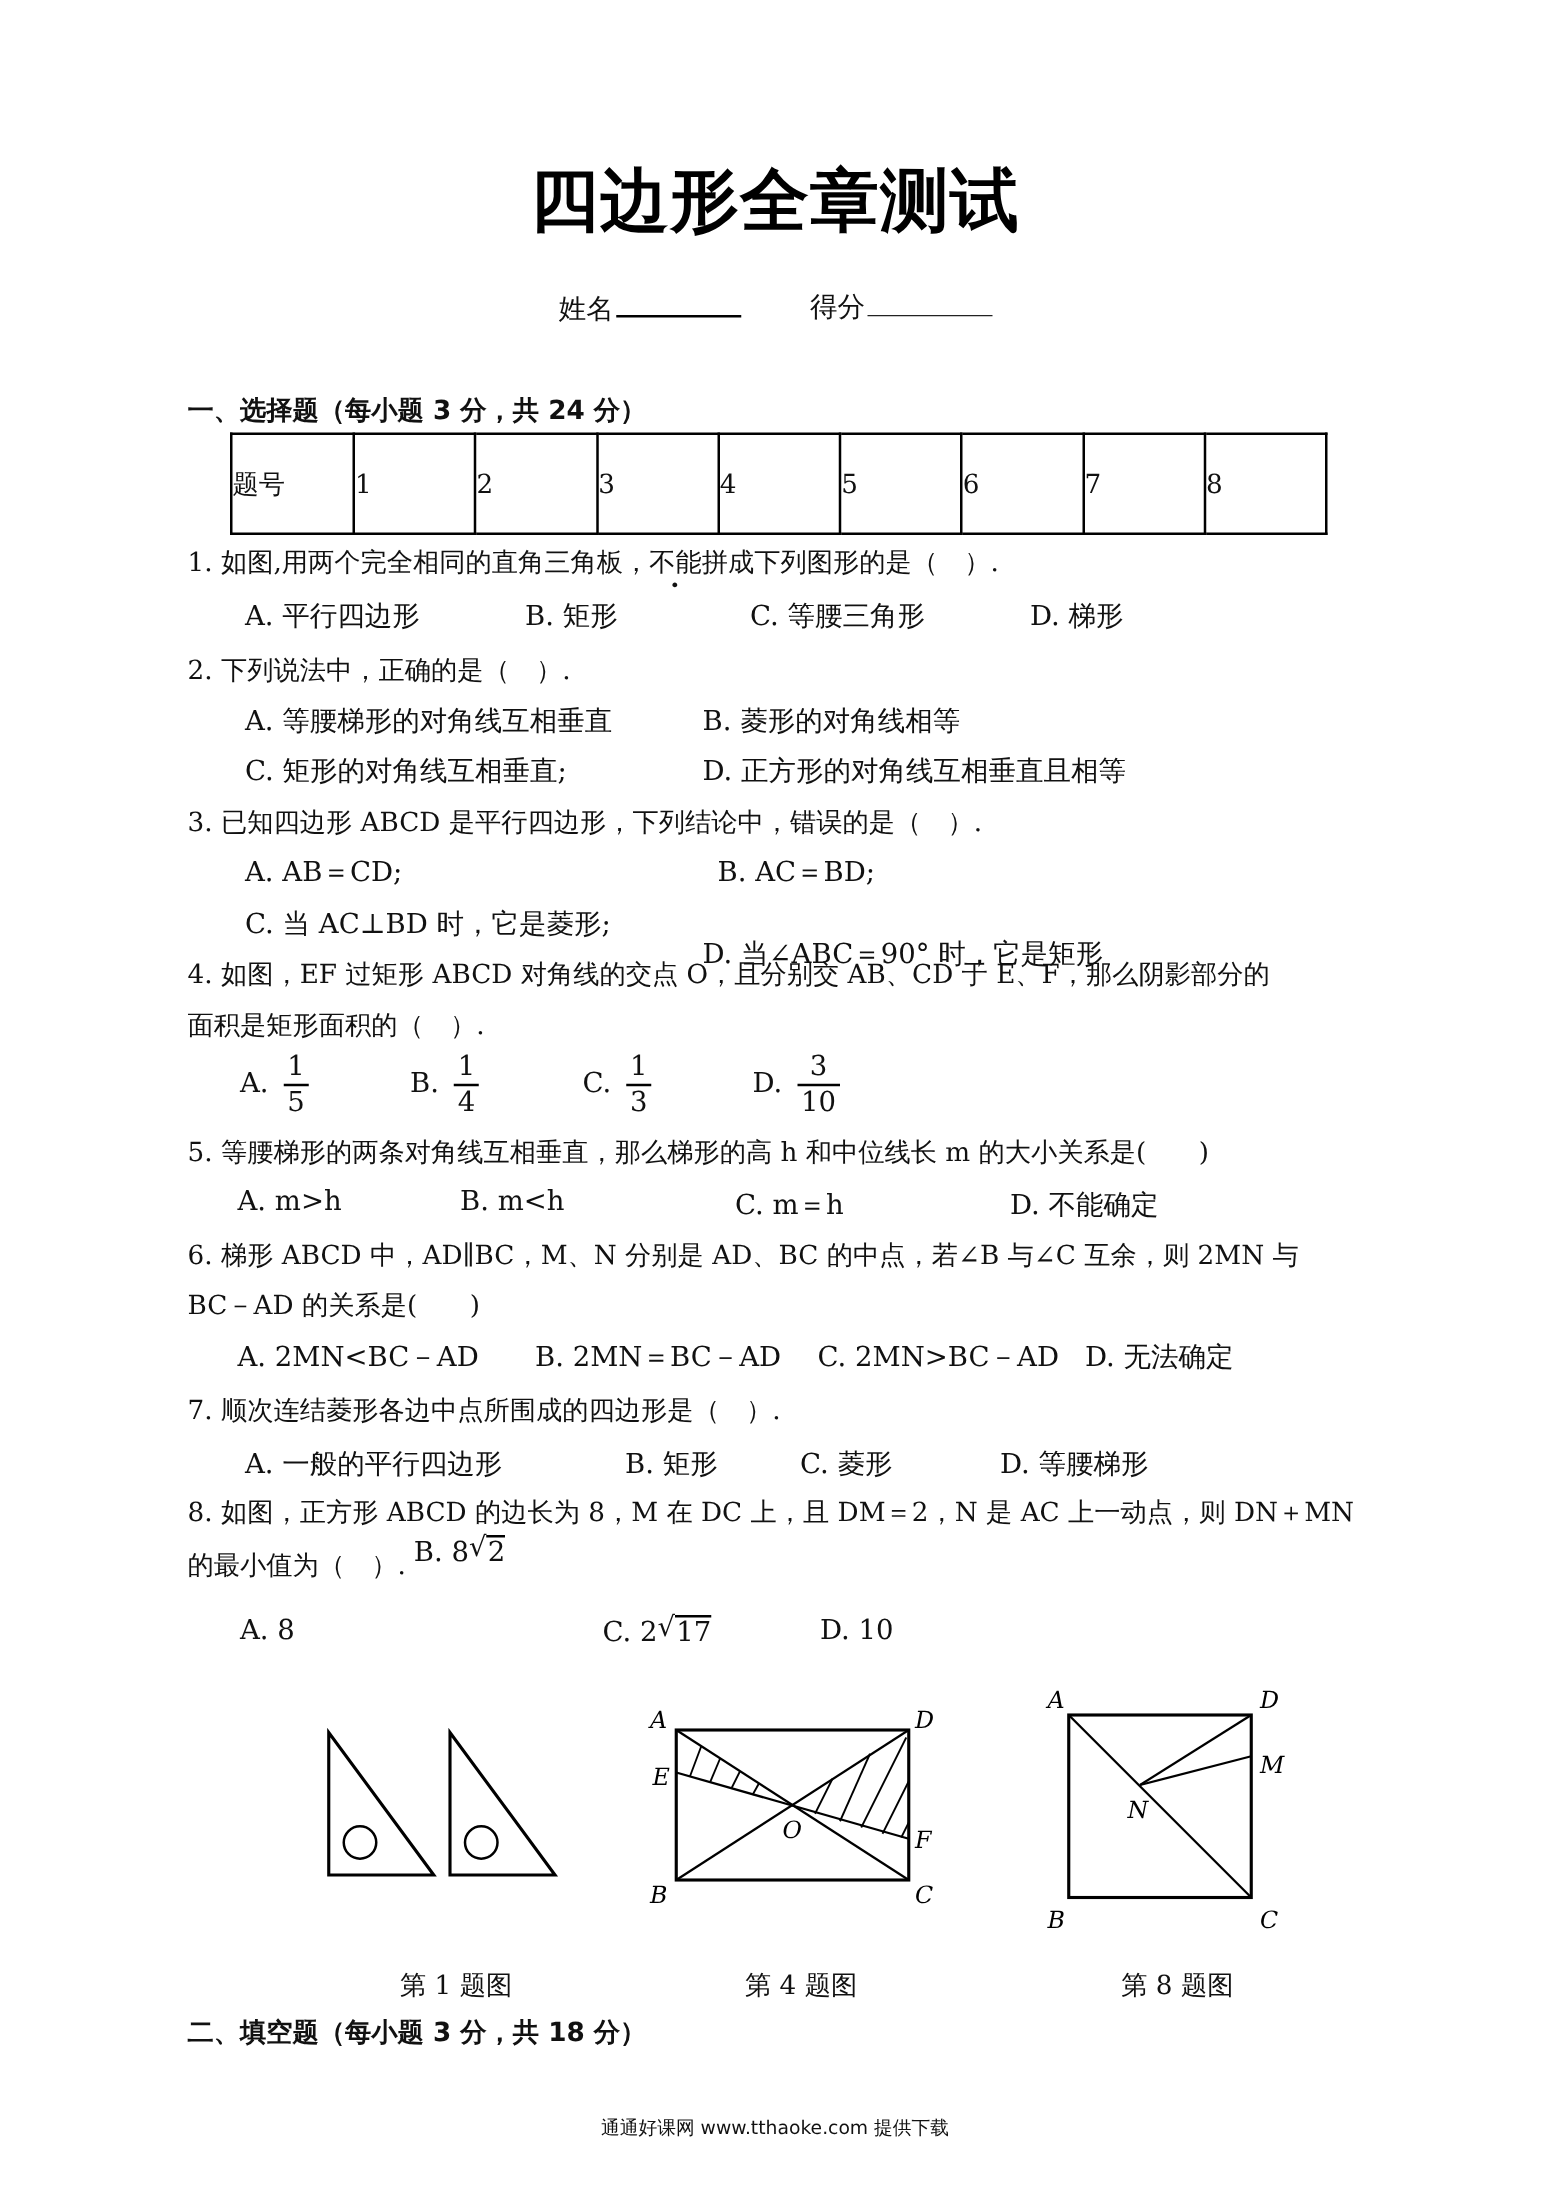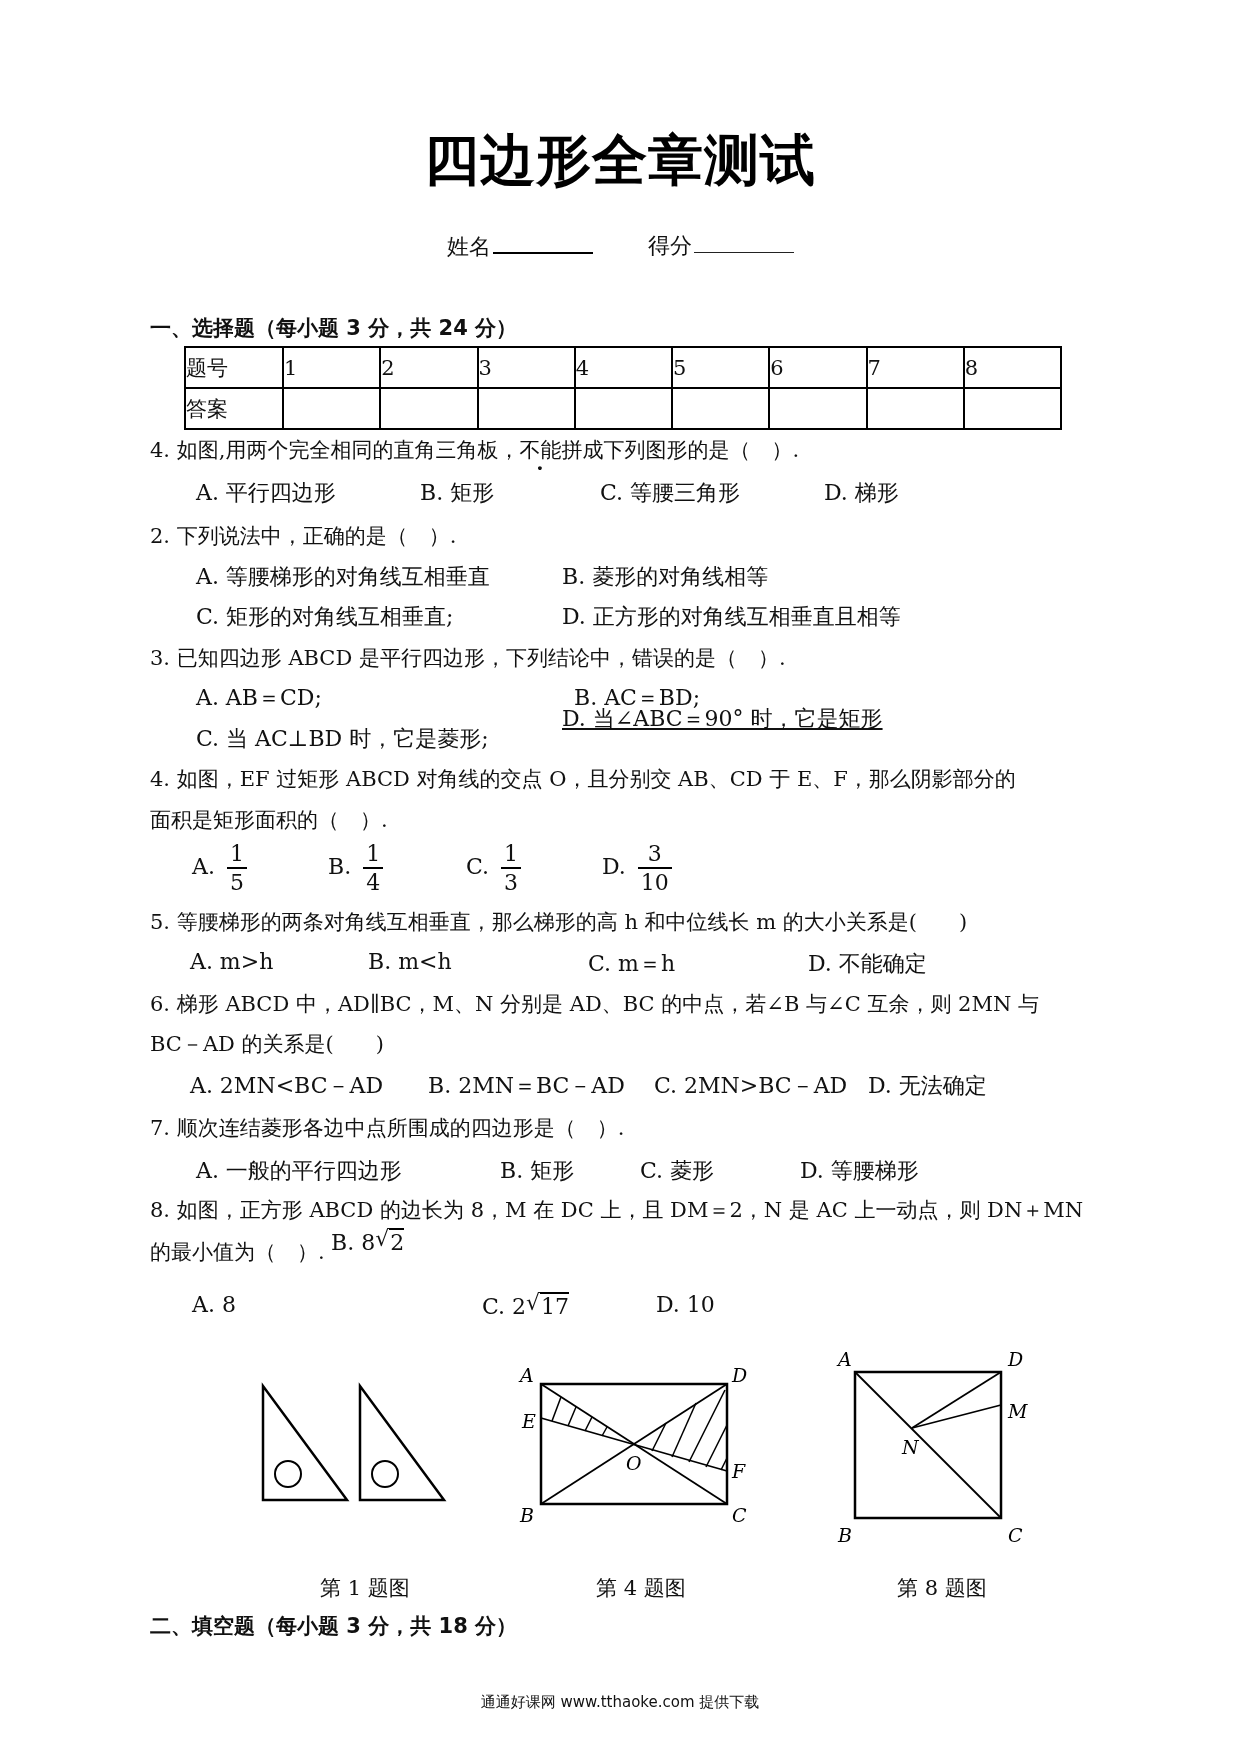--- a/index.html
+++ b/index.html
@@ -51,53 +51,42 @@
     <td class="hd">题号</td>
     <td>1</td>
     <td>2</td>
     <td>3</td>
     <td>4</td>
     <td>5</td>
     <td>6</td>
     <td>7</td>
     <td>8</td>
   </tr>
-  <tr>
-    <td class="hd">答案</td>
-    <td></td>
-    <td></td>
-    <td></td>
-    <td></td>
-    <td></td>
-    <td></td>
-    <td></td>
-    <td></td>
-  </tr>
 </tbody>
   </table>
 
 <div class="abs line" style="top:436px;">
-  <span>4. 如图,用两个完全相同的直角三角板，</span><span class="emph">不能</span><span>拼成下列图形的是（　）.</span>
+  <span>1. 如图,用两个完全相同的直角三角板，</span><span class="emph">不能</span><span>拼成下列图形的是（　）.</span>
 </div>
 <div class="abs opt" style="top:478px; left:196px;">A. 平行四边形</div>
 <div class="abs opt" style="top:478px; left:420px;">B. 矩形</div>
 <div class="abs opt" style="top:478px; left:600px;">C. 等腰三角形</div>
 <div class="abs opt" style="top:478px; left:824px;">D. 梯形</div>
 
 <div class="abs line" style="top:522px;">2. 下列说法中，正确的是（　）.</div>
 <div class="abs opt" style="top:562px; left:196px;">A. 等腰梯形的对角线互相垂直</div>
 <div class="abs opt" style="top:562px; left:562px;">B. 菱形的对角线相等</div>
 <div class="abs opt" style="top:602px; left:196px;">C. 矩形的对角线互相垂直;</div>
 <div class="abs opt" style="top:602px; left:562px;">D. 正方形的对角线互相垂直且相等</div>
 
 <div class="abs line" style="top:644px;">3. 已知四边形 ABCD 是平行四边形，下列结论中，错误的是（　）.</div>
 <div class="abs opt" style="top:683px; left:196px;">A. AB＝CD;</div>
 <div class="abs opt" style="top:683px; left:574px;">B. AC＝BD;</div>
 <div class="abs opt" style="top:724px; left:196px;">C. 当 AC⊥BD 时，它是菱形;</div>
-<div class="abs opt" style="top:704px; left:562px;text-decoration:underline;">D. 当∠ABC＝90° 时，它是矩形</div>
+<div class="abs opt" style="top:748px; left:562px;">D. 当∠ABC＝90° 时，它是矩形</div>
 
 <div class="abs line" style="top:765px;">4. 如图，EF 过矩形 ABCD 对角线的交点 O，且分别交 AB、CD 于 E、F，那么阴影部分的</div>
 <div class="abs line" style="top:806px;">面积是矩形面积的（　）.</div>
 <div class="abs opt" style="top:842px; left:192px;">
   <span>A.</span><span class="frac"><span class="num">1</span><span class="bar"></span><span class="den">5</span></span>
 </div>
 <div class="abs opt" style="top:842px; left:328px;">
   <span>B.</span><span class="frac"><span class="num">1</span><span class="bar"></span><span class="den">4</span></span>
 </div>
 <div class="abs opt" style="top:842px; left:466px;">

